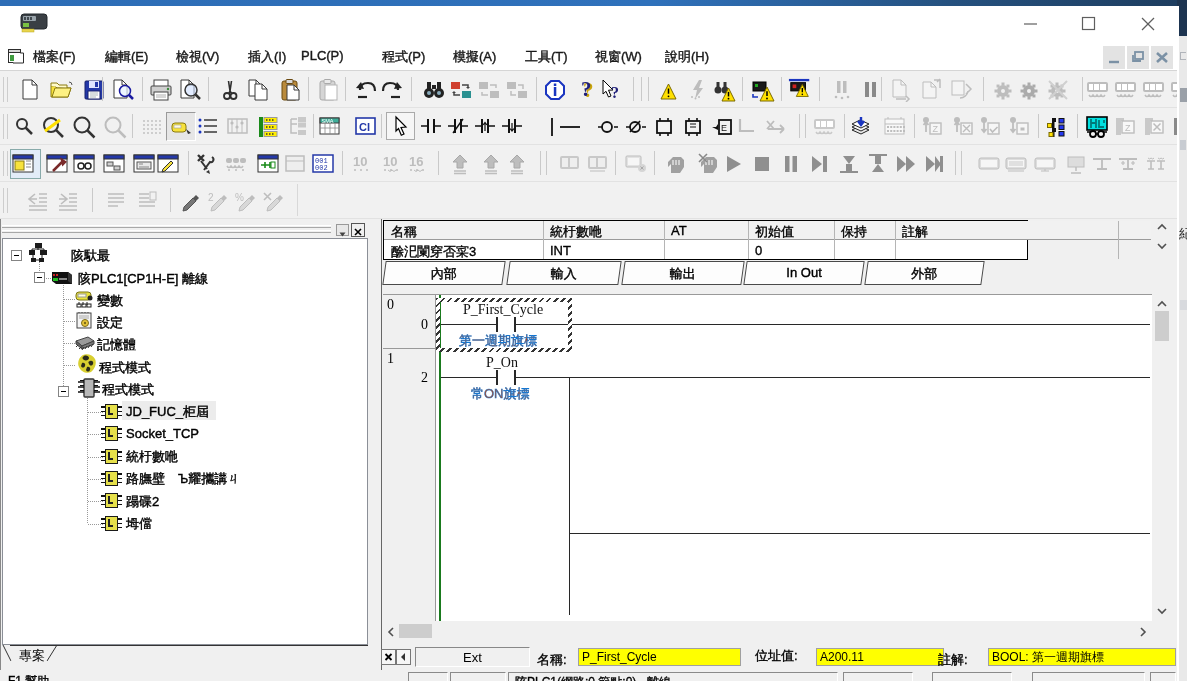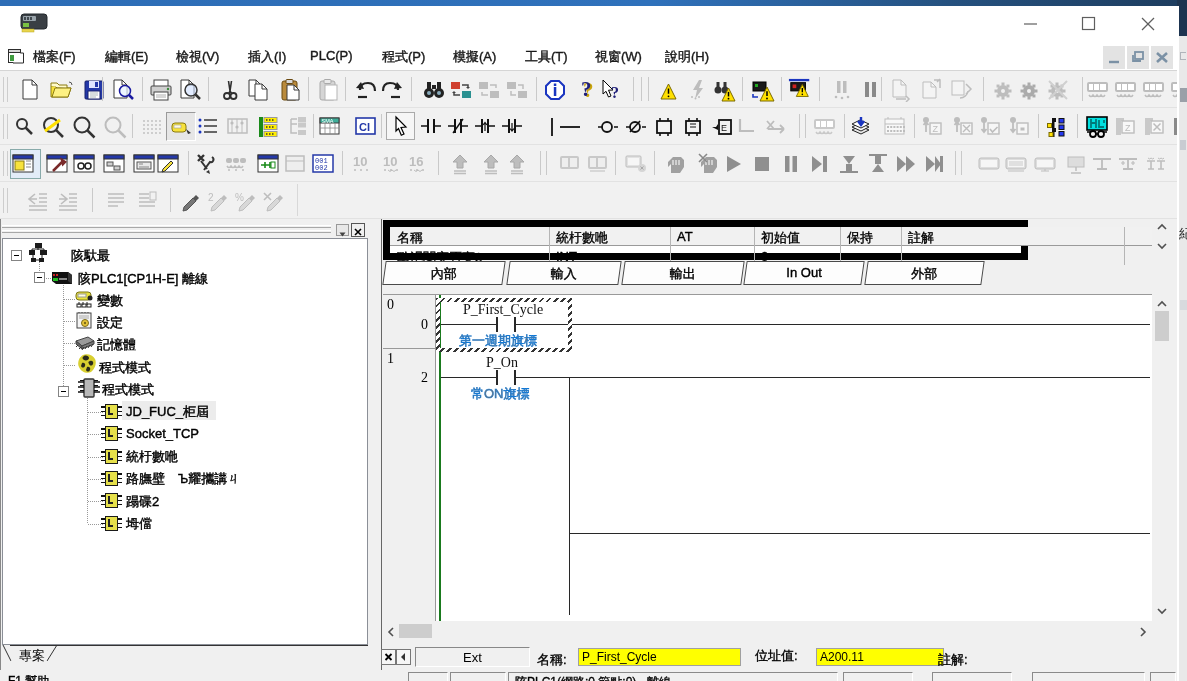--- a/index.html
+++ b/index.html
@@ -32,21 +32,21 @@
 .vcell { position:absolute; font-size:13px; color:#000; -webkit-text-stroke:0.35px #000; }
 
 #ladder { left:383px; top:75px; width:769px; height:327px; background:#ffffff; border-top:1px solid #999; }
 .fbtab { position:absolute; top:1px; height:24px; background:#fdfdfd; border:1px solid #4a4a4a;
   transform:skewX(-8deg); }
 .fbtab span { -webkit-text-stroke:0.4px #000; position:absolute; width:100%; text-align:center; top:3px; font-size:13px; transform:skewX(8deg); display:inline-block; }
 .hatch { border:4px solid transparent;
   border-image:repeating-linear-gradient(135deg,#333 0 2px,#fff 2px 5px) 4; }
 .lmtext { position:absolute; font-family:"Liberation Serif",serif; font-size:14px; color:#000; }
 .lline { position:absolute; background:#282828; }
-.lcomment { position:absolute; font-size:13px; color:#737373; white-space:nowrap; -webkit-text-stroke:0.5px #0a76d8; }
+.lcomment { position:absolute; font-size:13px; color:#c2410c; white-space:nowrap; -webkit-text-stroke:0.5px #0a76d8; }
 .llabel { position:absolute; font-family:"Liberation Serif",serif; font-size:14px; color:#111; white-space:nowrap; }
 .ybox { position:absolute; background:#ffff00; border:1px solid #a0a0a0; font-size:12px; color:#000; padding-left:3px; height:18px; line-height:16px; white-space:nowrap; overflow:hidden; }
 .blabel { position:absolute; font-size:12px; color:#000; white-space:nowrap; -webkit-text-stroke:0.35px #000; }
 .sbox { position:absolute; border-top:1px solid #8a8a8a; border-left:1px solid #8a8a8a; border-right:1px solid #fff; background:#f0f0f0; }
 .fbic { position:absolute; width:13px; height:15px; background:#e6e04a; border:1.5px solid #1a1a1a; }
 .fbic:before { content:""; position:absolute; left:-5px; top:1px; width:4px; height:10px;
   background-image:repeating-linear-gradient(to bottom,#111 0 1.5px,transparent 1.5px 4.5px); }
 .fbic:after { content:""; position:absolute; right:-5px; top:1px; width:4px; height:10px;
   background-image:repeating-linear-gradient(to bottom,#111 0 1.5px,transparent 1.5px 4.5px); }
 .fbic i { position:absolute; left:2px; top:2px; width:5px; height:8px; border-left:2px solid #222; border-bottom:2px solid #222; }
@@ -83,21 +83,21 @@
   <svg class="abs" style="left:7px;top:6px" width="18" height="18" viewBox="0 0 18 18">
     <rect x="1.5" y="2.5" width="12" height="13" fill="#fff" stroke="#2c2c2c"></rect>
     <rect x="1.5" y="2.5" width="12" height="3" fill="#d8d8d8" stroke="#2c2c2c"></rect>
     <path d="M13.5 6 L16.5 6 L16.5 16 L6 16 L6 15.5" fill="#fff" stroke="#2c2c2c"></path>
     <rect x="3" y="8" width="4" height="6" fill="#3f9b3f"></rect>
   </svg>
   <div class="menuitem" style="left:33px">檔案(F)</div>
   <div class="menuitem" style="left:105px">編輯(E)</div>
   <div class="menuitem" style="left:176px">檢視(V)</div>
   <div class="menuitem" style="left:248px">插入(I)</div>
-  <div class="menuitem" style="left:310px">PLC(P)</div>
+  <div class="menuitem" style="left:301px">PLC(P)</div>
   <div class="menuitem" style="left:382px">程式(P)</div>
   <div class="menuitem" style="left:453px">模擬(A)</div>
   <div class="menuitem" style="left:525px">工具(T)</div>
   <div class="menuitem" style="left:595px">視窗(W)</div>
   <div class="menuitem" style="left:665px">說明(H)</div>
   <div class="mdibtn" style="left:1103px"><svg width="22" height="23">
           <line x1="6" y1="16" x2="16" y2="16" stroke="#7b91a5" stroke-width="2.4"></line>
         </svg></div>
   <div class="mdibtn" style="left:1127px"><svg width="22" height="23">
           <rect x="8" y="6" width="8" height="7" fill="none" stroke="#7b91a5" stroke-width="1.8"></rect>
@@ -970,21 +970,21 @@
     <line x1="3" y1="0" x2="11" y2="16" stroke="#333"></line>
     <line x1="47" y1="16" x2="57" y2="0" stroke="#333"></line>
     <line x1="11" y1="16" x2="47" y2="16" stroke="#f0f0f0"></line>
   </svg>
   <div class="abs" style="left:19px;top:428px;font-size:13px;color:#000">專案</div>
 
   <div class="abs" style="left:0;top:0;width:1px;height:451px;background:#888"></div>
 
   <div class="abs" style="left:381px;top:0;width:1px;height:451px;background:#666"></div>
 
-  <div class="abs" id="vartable" style="left:383px;top:1px;width:645px;height:40px;background:#fff;border:7px solid #000000">
+  <div class="abs" id="vartable" style="left:383px;top:1px;width:645px;height:40px;background:#fff;border:1px solid #000000">
     <div class="abs" style="left:0;top:0;width:767px;height:19px;background:#f1f1f1;border-bottom:1px solid #9a9a9a"></div>
     <div class="abs" style="left:159px;top:0;width:1px;height:38px;background:#b5b5b5"></div>
     <div class="abs" style="left:280px;top:0;width:1px;height:38px;background:#b5b5b5"></div>
     <div class="abs" style="left:364px;top:0;width:1px;height:38px;background:#b5b5b5"></div>
     <div class="abs" style="left:450px;top:0;width:1px;height:38px;background:#b5b5b5"></div>
     <div class="abs" style="left:511px;top:0;width:1px;height:38px;background:#b5b5b5"></div>
     <div class="abs" style="left:734px;top:0;width:1px;height:38px;background:#b5b5b5"></div>
     <div class="vcell" style="left:7px;top:2px">名稱</div>
     <div class="vcell" style="left:166px;top:2px">統杅數咃</div>
     <div class="vcell" style="left:287px;top:2px">AT</div>
@@ -1077,20 +1077,21 @@
           </svg></div>
     <div class="abs" style="left:15px;top:6px;width:15px;height:16px;background:#f6f6f6;border:1px solid #777"><svg width="13" height="14">
             <path d="M8 3 L4 7 L8 11 Z" fill="#333"></path>
           </svg></div>
     <div class="abs" style="left:34px;top:4px;width:115px;height:20px;border-top:1px solid #888;border-left:1px solid #888;border-bottom:1px solid #fff;border-right:1px solid #fff;font-size:13px;text-align:center;line-height:19px">Ext</div>
     <div class="blabel" style="left:156px;top:8px;font-size:13px">名稱:</div>
     <div class="ybox" style="left:197px;top:5px;width:163px">P_First_Cycle</div>
     <div class="blabel" style="left:374px;top:4px;font-size:13px">位址值:</div>
     <div class="ybox" style="left:435px;top:5px;width:128px">A200.11</div>
     <div class="blabel" style="left:557px;top:8px;font-size:13px">註解:</div>
+    <div class="ybox" style="left:607px;top:5px;width:188px">BOOL: 第一週期旗標</div>
   </div>
 
   <div class="abs" id="statusrow" style="left:0;top:451px;width:1177px;height:11px;background:#f0f0f0">
     <div class="blabel" style="left:8px;top:3px">F1 幫助</div>
     <div class="sbox" style="left:408px;top:2px;width:40px;height:14px"></div>
     <div class="sbox" style="left:450px;top:2px;width:56px;height:14px"></div>
     <div class="sbox" style="left:508px;top:2px;width:330px;height:14px">
           <div class="blabel" style="left:6px;top:1px">陔PLC1(網路:0 節點:0) - 離線</div>
         </div>
     <div class="sbox" style="left:843px;top:2px;width:70px;height:14px"></div>

